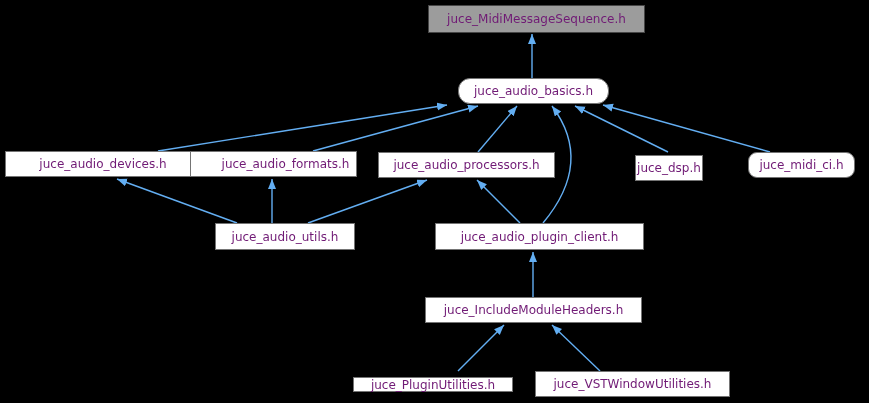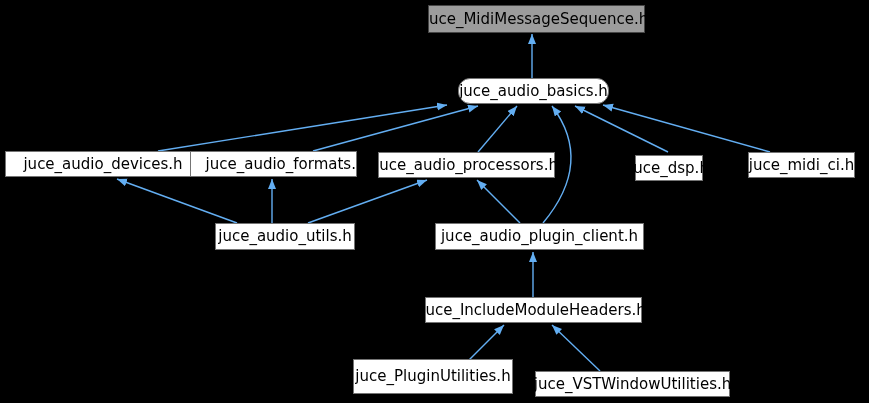--- a/index.html
+++ b/index.html
@@ -20,22 +20,22 @@
     left: 0;
     top: 0;
     width: 869px;
     height: 403px;
   }
   .node {
     position: absolute;
     box-sizing: border-box;
     background: #ffffff;
     border: 1.5px solid #747474;
-    color: #000000;
-    font-size: 15px;
+    color: #701a75;
+    font-size: 12px;
     line-height: 1;
     display: flex;
     align-items: center;
     justify-content: center;
     white-space: nowrap;
     cursor: pointer;
   }
   .node.highlight {
     background: #9c9c9c;
     border-color: #464646;
@@ -72,20 +72,20 @@
         <path d="M600,371 L552,325" class="edge" stroke="#63aef2" marker-end="url(#arrowhead)"></path>
       </g>
   </svg>
   <div id="node-layer">
       <div class="node highlight" style="left: 428px; top: 5px; width: 217px; height: 28px;">juce_MidiMessageSequence.h</div>
       <div class="node" style="left: 458px; top: 78px; width: 151px; height: 26px; border-radius: 12px;">juce_audio_basics.h</div>
       <div class="node" style="left: 5px; top: 151px; width: 196px; height: 26px;">juce_audio_devices.h</div>
       <div class="node" style="left: 190px; top: 151px; width: 167px; height: 26px; padding-left: 24px;">juce_audio_formats.h</div>
       <div class="node" style="left: 378px; top: 152px; width: 177px; height: 26px;">juce_audio_processors.h</div>
       <div class="node" style="left: 635px; top: 155px; width: 68px; height: 26px; text-align: center;">juce_dsp.h</div>
-      <div class="node" style="left: 748px; top: 152px; width: 107px; height: 26px;">juce_midi_ci.h</div>
+      <div class="node" style="left: 748px; top: 152px; width: 107px; height: 26px; border-radius: 9px;">juce_midi_ci.h</div>
       <div class="node" style="left: 215px; top: 223px; width: 140px; height: 27px;">juce_audio_utils.h</div>
       <div class="node" style="left: 435px; top: 223px; width: 209px; height: 27px;">juce_audio_plugin_client.h</div>
       <div class="node" style="left: 425px; top: 297px; width: 217px; height: 26px;">juce_IncludeModuleHeaders.h</div>
-      <div class="node" style="left: 353px; top: 359px; width: 160px; height: 35px;">juce_PluginUtilities.h</div>
+      <div class="node" style="left: 353px; top: 377px; width: 160px; height: 15px;">juce_PluginUtilities.h</div>
       <div class="node" style="left: 535px; top: 371px; width: 195px; height: 26px;">juce_VSTWindowUtilities.h</div>
     </div>
 </div>
 
 </body></html>

